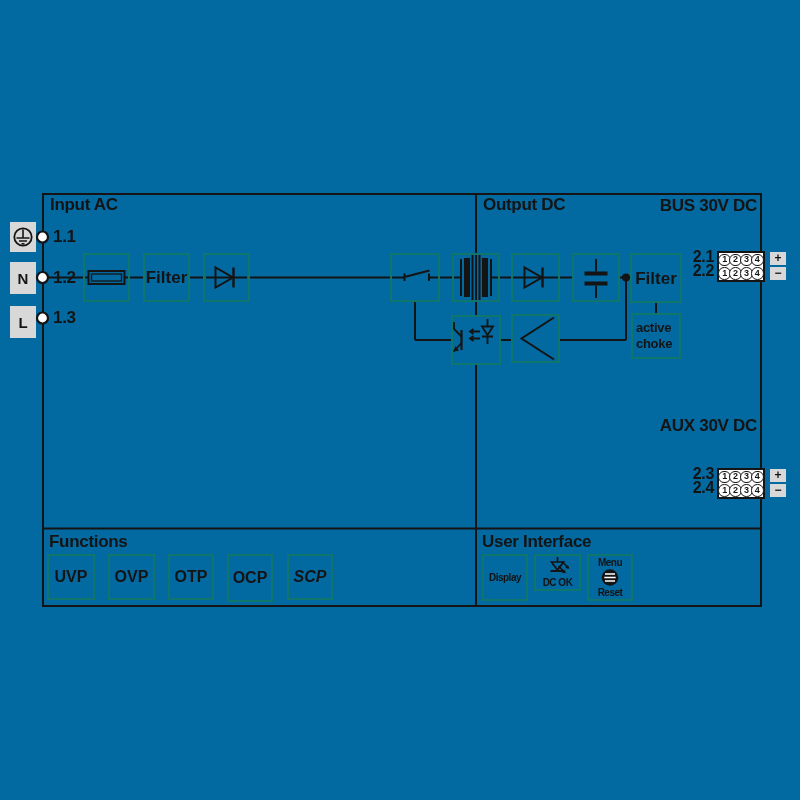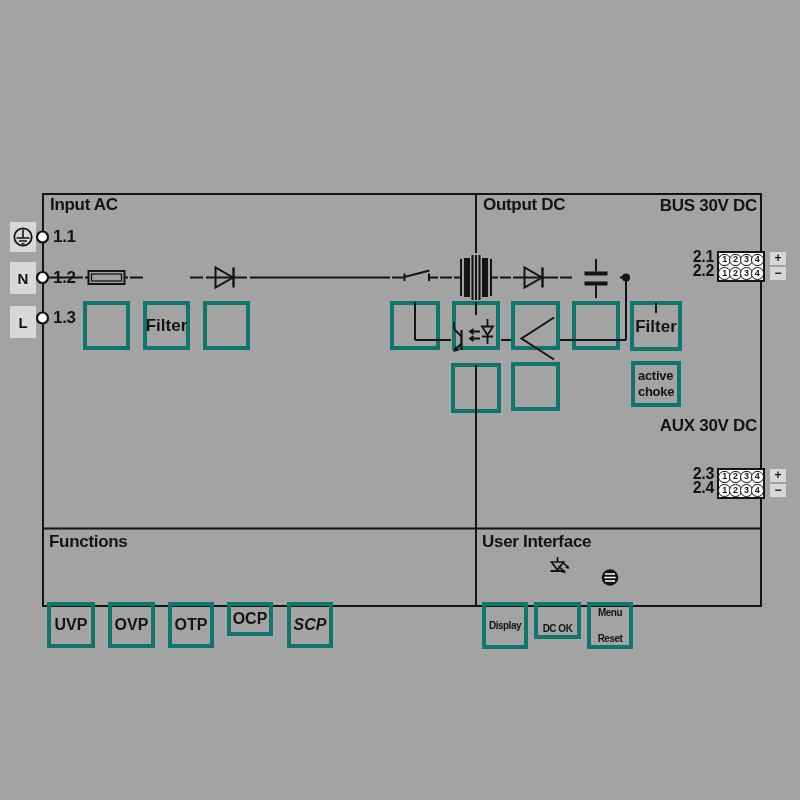--- a/index.html
+++ b/index.html
@@ -1,25 +1,25 @@
 <!DOCTYPE html>
 <html><head>
 <meta charset="utf-8">
 <style>
   html,body{margin:0;padding:0;background:#fff;}
-  #screen{position:relative;width:800px;height:800px;background:#a3a3a3;overflow:hidden;
+  #screen{position:relative;width:800px;height:800px;background:#0369a1;overflow:hidden;
           font-family:"Liberation Sans", sans-serif;color:#141414;}
   .lbl{position:absolute;font-weight:700;letter-spacing:-0.3px;white-space:nowrap;z-index:3;}
   .t17{font-size:17px;line-height:19px;}
   .t16{font-size:16px;line-height:15px;}
   .ralign{text-align:right;}
   .frame{position:absolute;left:42px;top:193px;width:720px;height:414px;
          border:2px solid #141414;box-sizing:border-box;z-index:1;background:transparent;}
-  .box{position:absolute;border:4px solid #0f766e;box-sizing:border-box;background:transparent;
-       display:flex;align-items:center;justify-content:center;font-weight:700;z-index:2;margin-top:48px;}
+  .box{position:absolute;border:2px solid #0f766e;box-sizing:border-box;background:transparent;
+       display:flex;align-items:center;justify-content:center;font-weight:700;z-index:2;}
   .gray{position:absolute;background:#d8d8d8;display:flex;align-items:center;justify-content:center;
         font-weight:700;z-index:2;box-sizing:border-box;}
   .tblock{position:absolute;width:48px;height:31px;border:2px solid #141414;box-sizing:border-box;
           background:#fff;display:flex;flex-direction:column;justify-content:center;z-index:6;}
   .trow{display:flex;justify-content:center;align-items:center;height:13.5px;}
   .contact{width:12.5px;height:12.5px;border:1.6px solid #141414;border-radius:50%;
            font-size:9px;font-weight:700;display:flex;align-items:center;justify-content:center;
            margin:0 -0.8px;background:#fff;box-sizing:border-box;line-height:1;z-index:6;}
   .pol{position:absolute;width:16px;height:13px;background:#d8d8d8;font-size:12px;font-weight:700;
        line-height:13px;text-align:center;z-index:6;}
@@ -101,21 +101,21 @@
       <span class="contact">3</span>
       <span class="contact">4</span>
     </div>
   </div>
   <div class="pol" style="left:770px;top:469px;">+</div>
   <div class="pol" style="left:770px;top:484px;">−</div>
 
   <div class="box fn" style="left:47px;top:554px;width:48px;height:46px;">UVP</div>
   <div class="box fn" style="left:108px;top:554px;width:47px;height:46px;">OVP</div>
   <div class="box fn" style="left:168px;top:554px;width:46px;height:46px;">OTP</div>
-  <div class="box fn" style="left:227px;top:554px;width:46px;height:34px;">OCP</div>
+  <div class="box fn" style="left:227px;top:554px;width:46px;height:48px;">OCP</div>
   <div class="box fn" style="left:287px;top:554px;width:46px;height:46px;font-style:italic;">SCP</div>
 
   <div class="box ui-small" style="left:482px;top:554px;width:46px;height:47px;">Display</div>
   <div class="box" style="left:534px;top:554px;width:47px;height:37px;">
     <span class="ui-small" style="position:absolute;bottom:1px;left:0;right:0;text-align:center;font-weight:700;">DC OK</span>
   </div>
   <div class="box" style="left:587px;top:554px;width:46px;height:47px;">
     <span class="ui-small" style="position:absolute;top:1px;left:0;right:0;text-align:center;font-weight:700;">Menu</span>
     <span class="ui-small" style="position:absolute;bottom:1px;left:0;right:0;text-align:center;font-weight:700;">Reset</span>
   </div>

